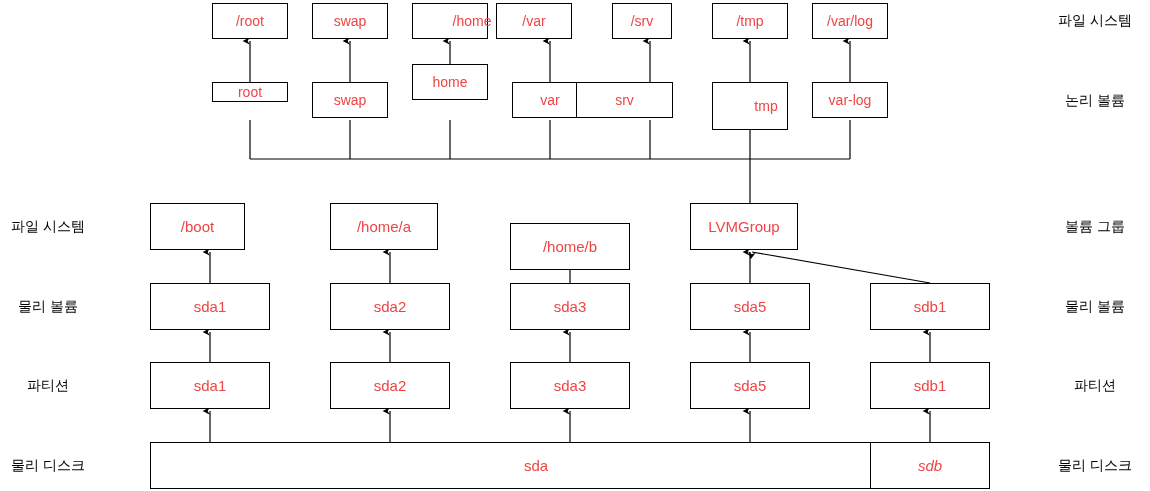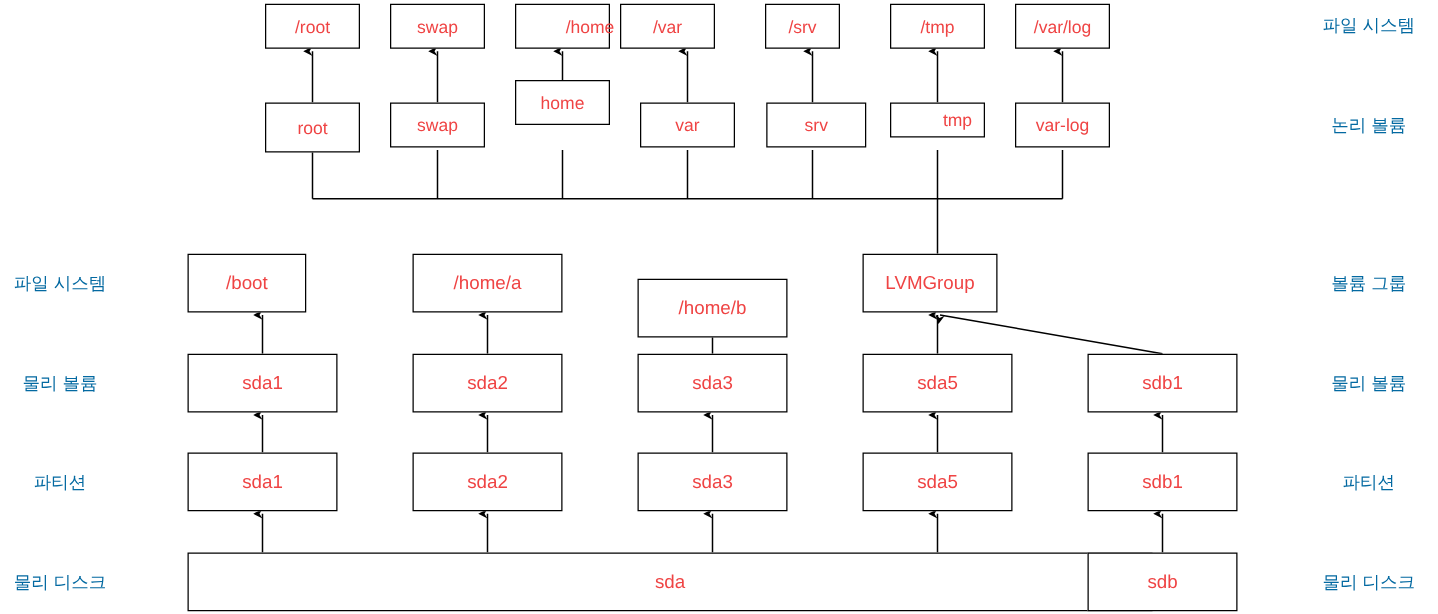--- a/index.html
+++ b/index.html
@@ -37,21 +37,21 @@
     font-size: 15px;
     line-height: 1;
     color: #ef4444;
     white-space: nowrap;
   }
   .node.small { font-size: 14px; }
   .row-label {
     position: absolute;
     font-size: 14px;
     line-height: 1;
-    color: #0369a1;
+    color: #000000;
     white-space: nowrap;
     text-align: center;
     transform: translate(-50%, -50%);
   }
 </style>
 </head>
 <body>
 
 <div id="canvas">
 
@@ -97,43 +97,43 @@
   </svg>
 
   <div id="nodes-layer">
       <div class="node small" style="left: 212px; top: 3px; width: 76px; height: 36px;">/root</div>
       <div class="node small" style="left: 312px; top: 3px; width: 76px; height: 36px;">swap</div>
       <div class="node small" style="left: 412px; top: 3px; width: 76px; height: 36px; padding-left: 44px;">/home</div>
       <div class="node small" style="left: 496px; top: 3px; width: 76px; height: 36px;">/var</div>
       <div class="node small" style="left: 612px; top: 3px; width: 60px; height: 36px;">/srv</div>
       <div class="node small" style="left: 712px; top: 3px; width: 76px; height: 36px;">/tmp</div>
       <div class="node small" style="left: 812px; top: 3px; width: 76px; height: 36px;">/var/log</div>
-      <div class="node small" style="left: 212px; top: 82px; width: 76px; height: 40px;">root</div>
+      <div class="node small" style="left: 212px; top: 82px; width: 76px; height: 20px;">root</div>
       <div class="node small" style="left: 312px; top: 82px; width: 76px; height: 36px;">swap</div>
       <div class="node small" style="left: 412px; top: 64px; width: 76px; height: 36px;">home</div>
       <div class="node small" style="left: 512px; top: 82px; width: 76px; height: 36px;">var</div>
-      <div class="node small" style="left: 613px; top: 82px; width: 80px; height: 36px;">srv</div>
-      <div class="node small" style="left: 712px; top: 82px; width: 76px; height: 28px; padding-left: 32px;">tmp</div>
+      <div class="node small" style="left: 576px; top: 82px; width: 97px; height: 36px;">srv</div>
+      <div class="node small" style="left: 712px; top: 82px; width: 76px; height: 48px; padding-left: 32px;">tmp</div>
       <div class="node small" style="left: 812px; top: 82px; width: 76px; height: 36px;">var-log</div>
       <div class="node" style="left: 150px; top: 203px; width: 95px; height: 47px; text-align: right;">/boot</div>
-      <div class="node" style="left: 330px; top: 203px; width: 120px; height: 47px;">/home/a</div>
+      <div class="node" style="left: 330px; top: 203px; width: 108px; height: 47px;">/home/a</div>
       <div class="node" style="left: 510px; top: 203px; width: 120px; height: 47px; margin-top: 20px;">/home/b</div>
       <div class="node" style="left: 690px; top: 203px; width: 108px; height: 47px;">LVMGroup</div>
       <div class="node" style="left: 150px; top: 283px; width: 120px; height: 47px;">sda1</div>
       <div class="node" style="left: 330px; top: 283px; width: 120px; height: 47px;">sda2</div>
       <div class="node" style="left: 510px; top: 283px; width: 120px; height: 47px;">sda3</div>
       <div class="node" style="left: 690px; top: 283px; width: 120px; height: 47px;">sda5</div>
       <div class="node" style="left: 870px; top: 283px; width: 120px; height: 47px;">sdb1</div>
       <div class="node" style="left: 150px; top: 362px; width: 120px; height: 47px;">sda1</div>
       <div class="node" style="left: 330px; top: 362px; width: 120px; height: 47px;">sda2</div>
       <div class="node" style="left: 510px; top: 362px; width: 120px; height: 47px;">sda3</div>
       <div class="node" style="left: 690px; top: 362px; width: 120px; height: 47px;">sda5</div>
       <div class="node" style="left: 870px; top: 362px; width: 120px; height: 47px;">sdb1</div>
       <div class="node" style="left: 150px; top: 442px; width: 772px; height: 47px;">sda</div>
-      <div class="node" style="left: 870px; top: 442px; width: 120px; height: 47px;">sdb</div>
+      <div class="node" style="left: 870px; top: 442px; width: 120px; height: 47px; font-style: italic;">sdb</div>
     </div>
   <div id="labels-layer">
       <div class="row-label" style="left: 48px; top: 226px;">파일 시스템</div>
       <div class="row-label" style="left: 48px; top: 306px;">물리 볼륨</div>
       <div class="row-label" style="left: 48px; top: 385px;">파티션</div>
       <div class="row-label" style="left: 48px; top: 465px;">물리 디스크</div>
       <div class="row-label" style="left: 1095px; top: 20px;">파일 시스템</div>
       <div class="row-label" style="left: 1095px; top: 100px;">논리 볼륨</div>
       <div class="row-label" style="left: 1095px; top: 226px;">볼륨 그룹</div>
       <div class="row-label" style="left: 1095px; top: 306px;">물리 볼륨</div>

